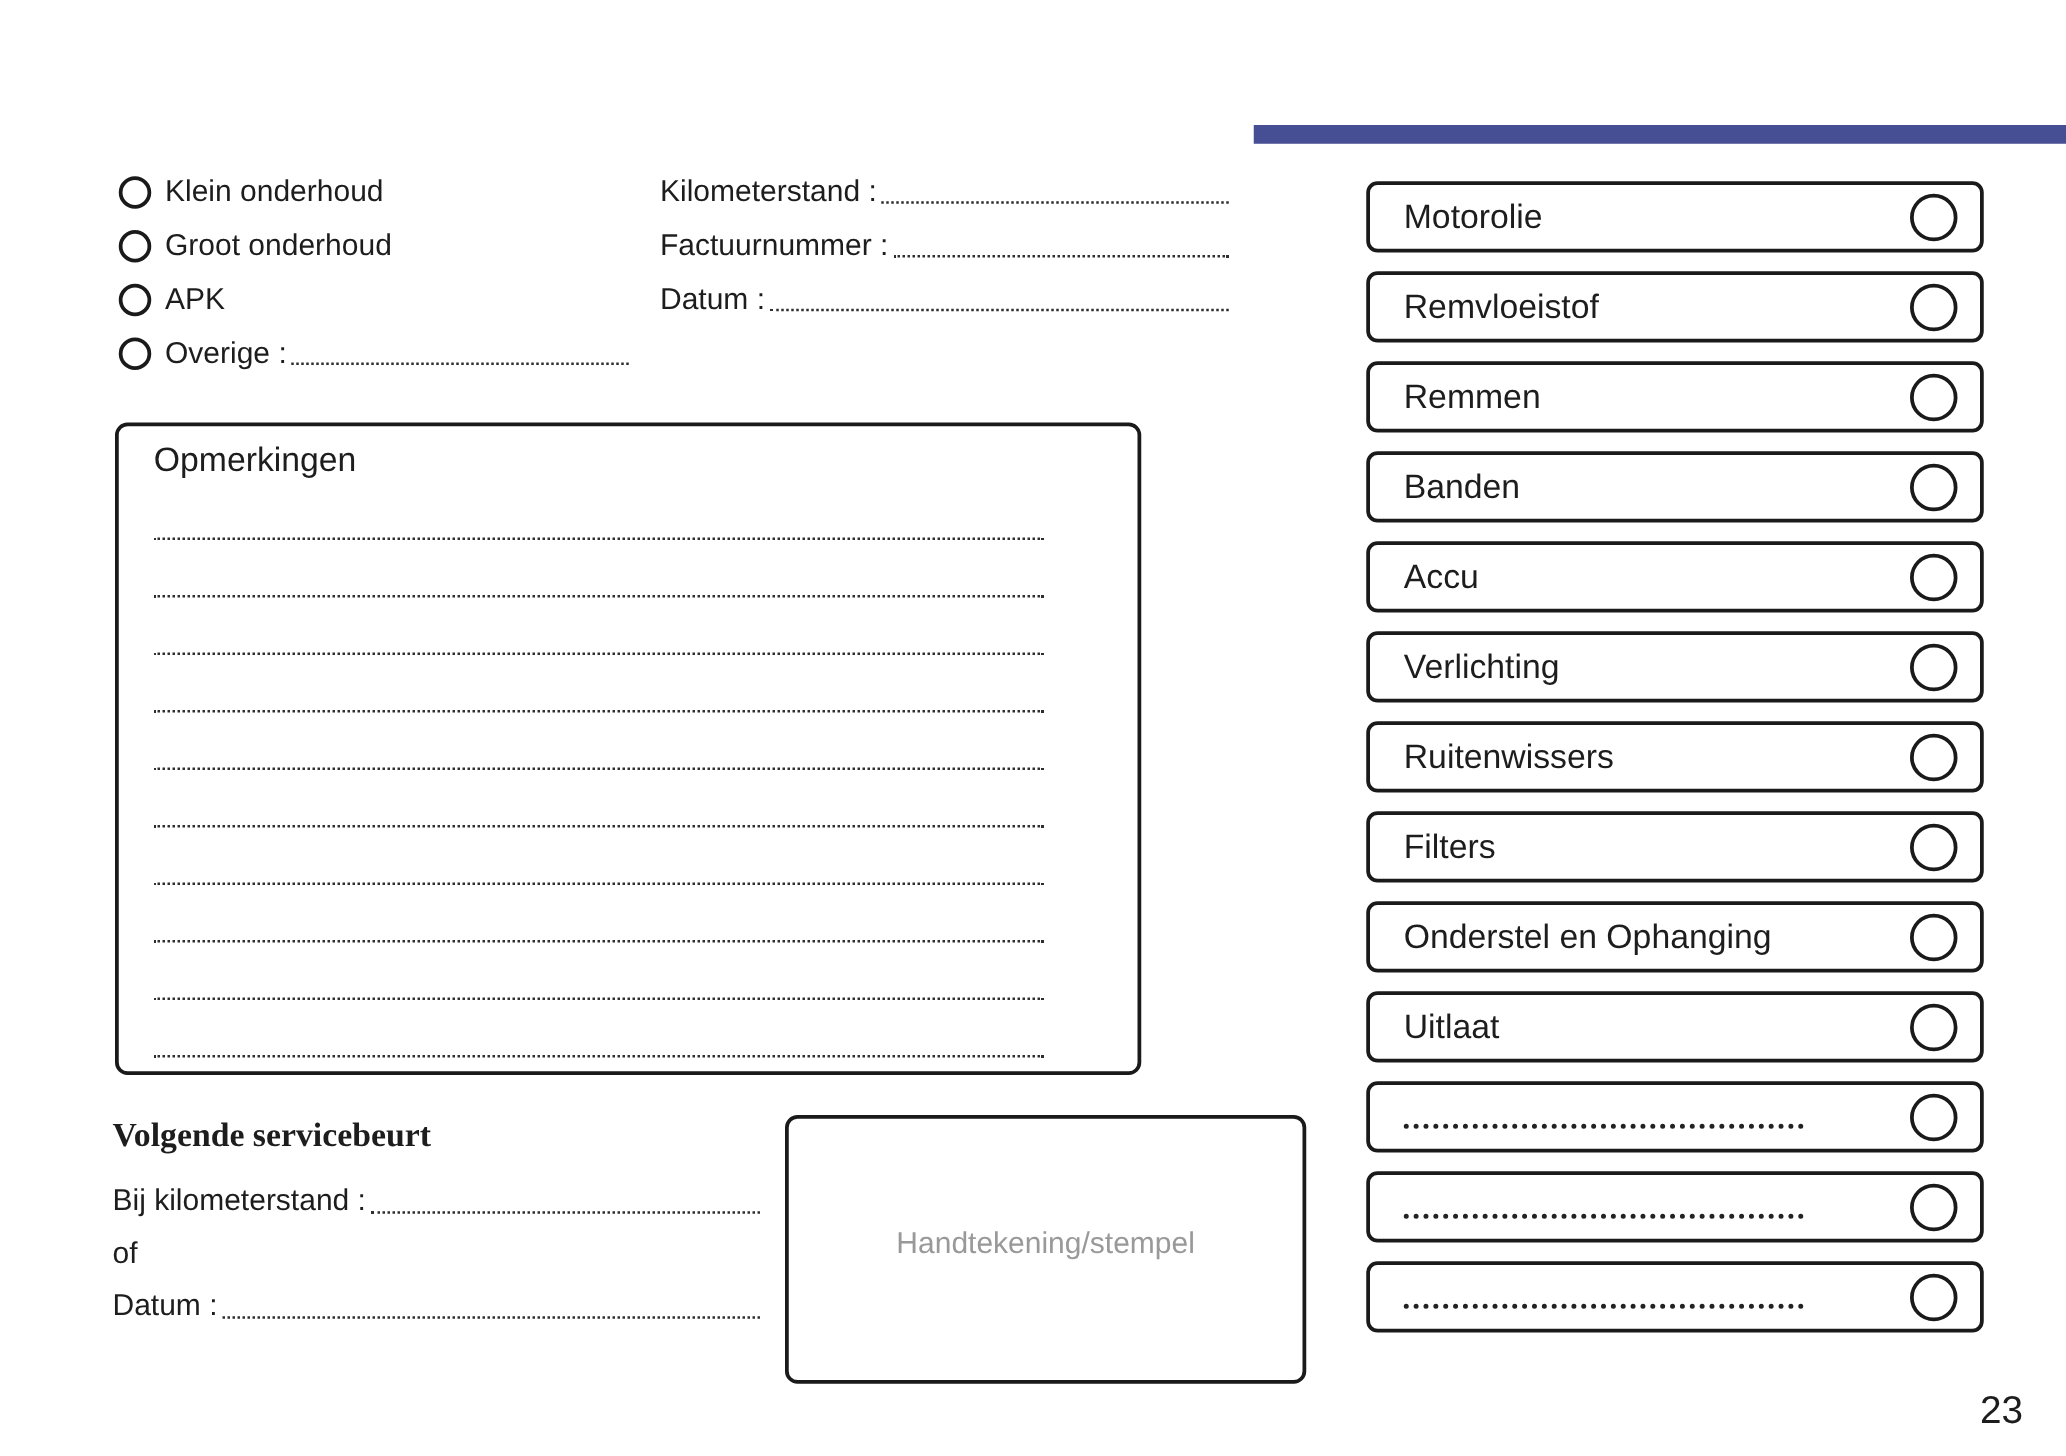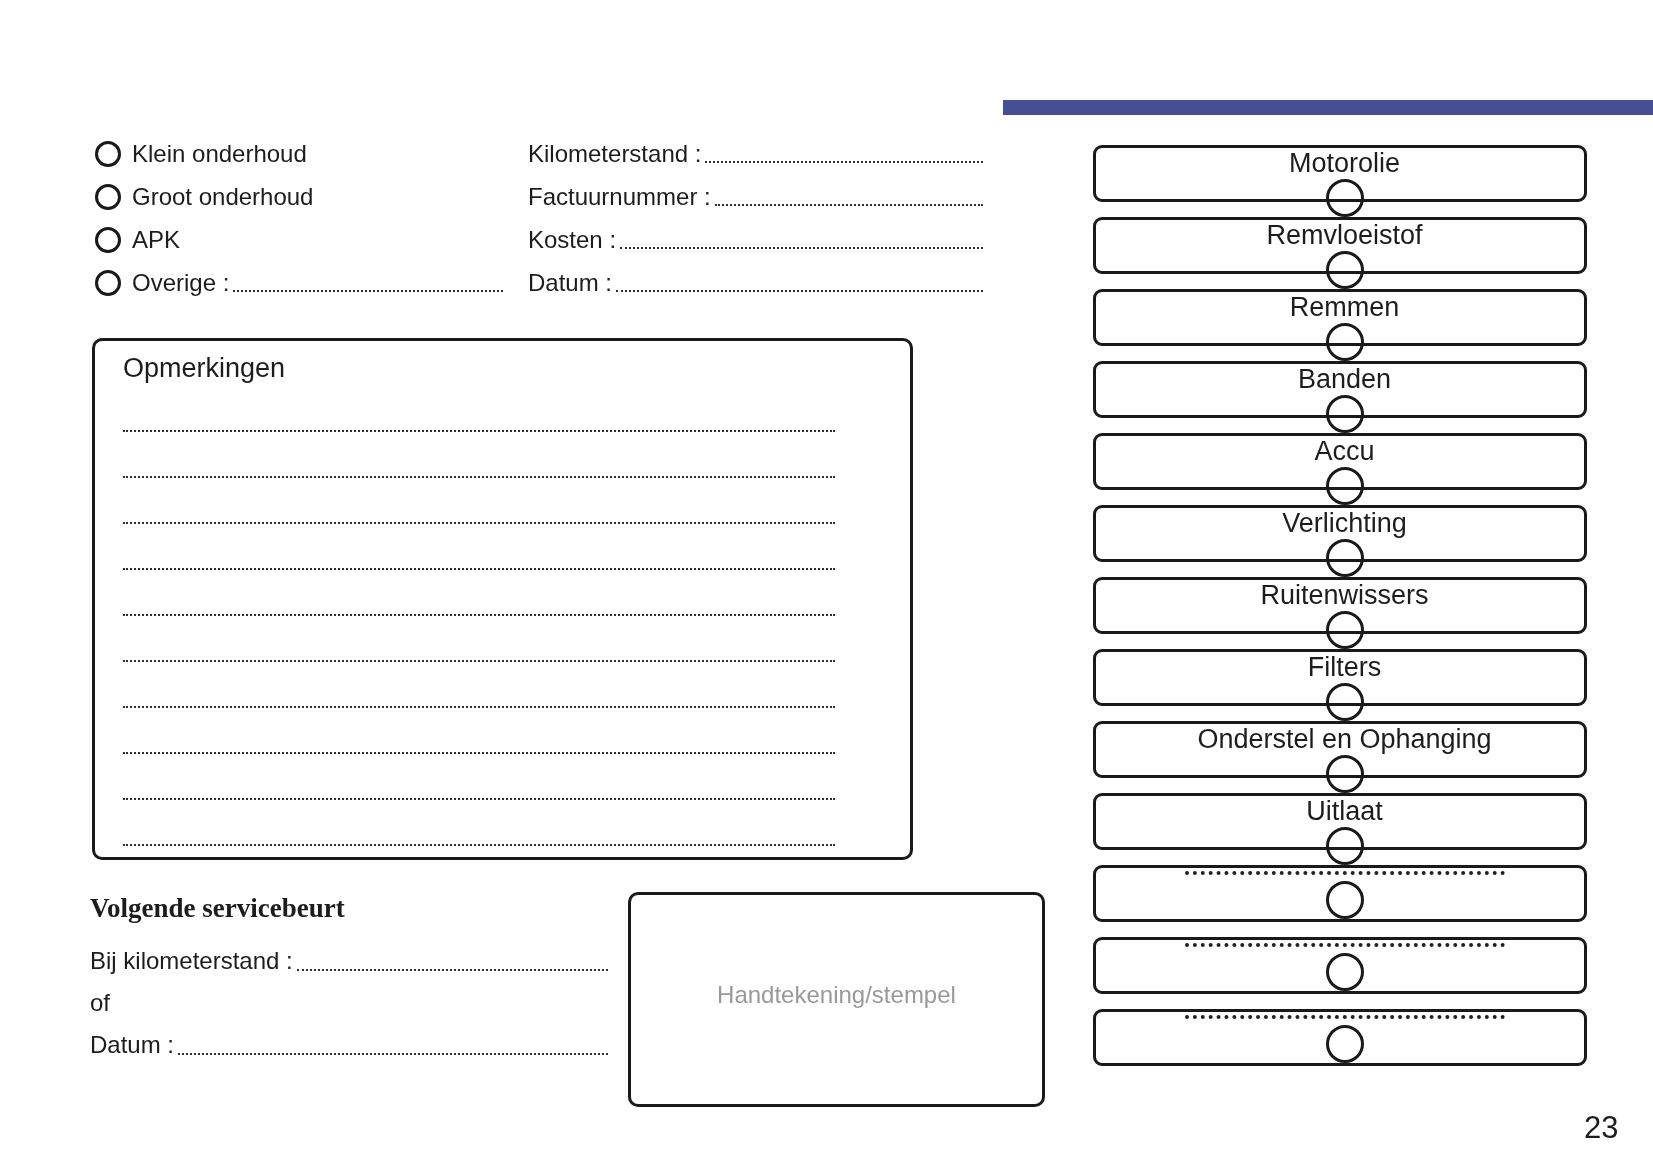--- a/index.html
+++ b/index.html
@@ -48,21 +48,20 @@
   }
   .signature-label { color:#999999; font-size:24px; padding-bottom:10px; }
 
   
   .checklist { position:absolute; left:1093px; top:145px; width:494px; }
   .cl-item {
     box-sizing:border-box; height:57px; margin-bottom:15px;
     border:3px solid #1a1a1a; border-radius:9px; background:#ffffff;
     display:flex; align-items:center; justify-content:space-between;
     padding:0 18px 0 27px;
-    flex-direction:column;
   }
   .cl-label { font-size:27px; white-space:nowrap; }
   .cl-circle {
     width:38px; height:38px; box-sizing:border-box; flex:none;
     border:3px solid #1a1a1a; border-radius:50%;
   }
   .dots-fill { width:320px; height:20px; border-bottom:4.5px dotted #222222; margin-bottom:6px; }
 
   .page-number { position:absolute; left:1584px; top:1110px; font-size:31px; }
 </style>
@@ -94,24 +93,20 @@
 <div class="service-details">
   <div class="sd-row">
     <span class="sd-label">Kilometerstand :</span>
     <span class="dots"></span>
   </div>
   <div class="sd-row">
     <span class="sd-label">Factuurnummer :</span>
     <span class="dots"></span>
   </div>
   <div class="sd-row">
-    <span class="sd-label">Kosten :</span>
-    <span class="dots"></span>
-  </div>
-  <div class="sd-row">
     <span class="sd-label">Datum :</span>
     <span class="dots"></span>
   </div>
 </div>
 
 <div class="remarks-box">
   <div class="remarks-title">Opmerkingen</div>
   <div class="remarks-lines">
     <div class="remark-line"></div>
     <div class="remark-line"></div>

